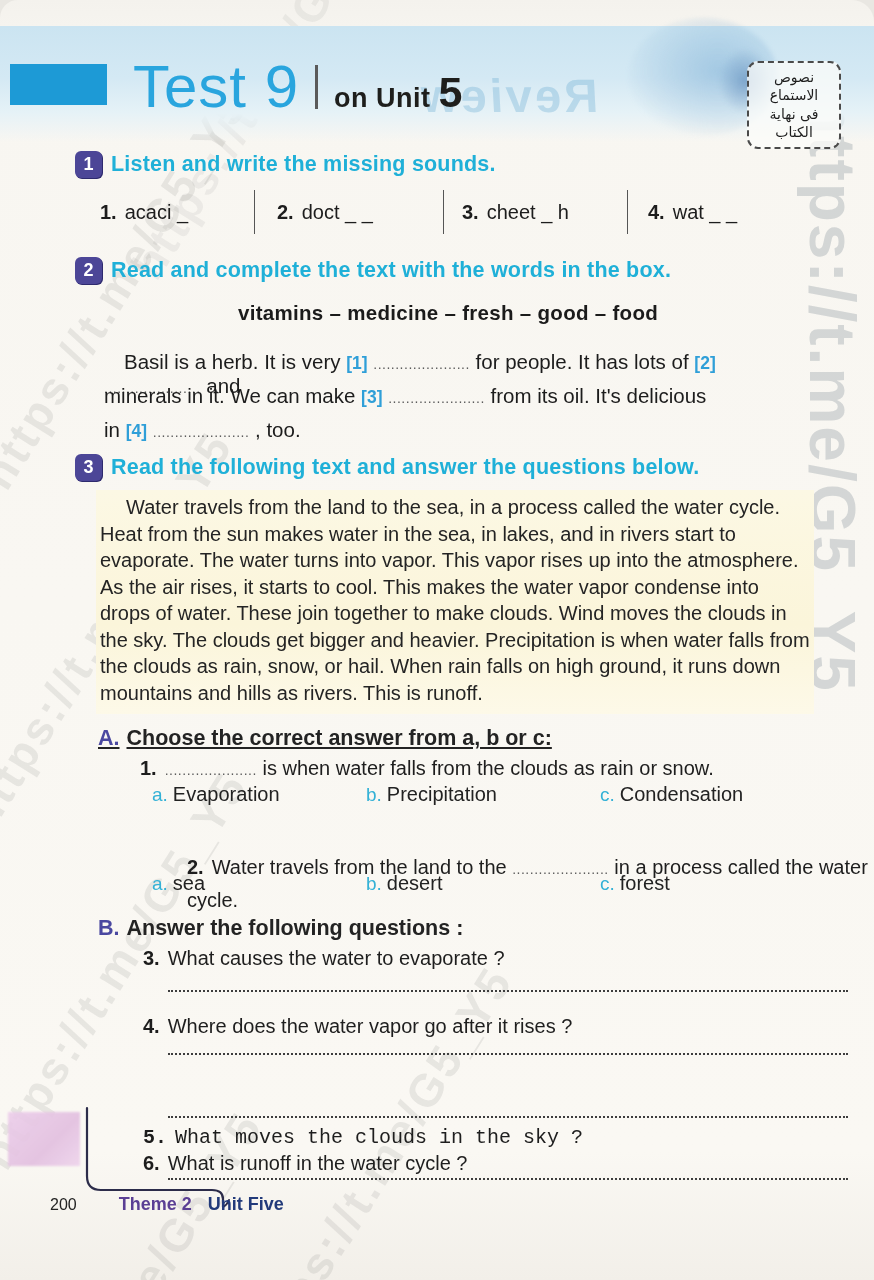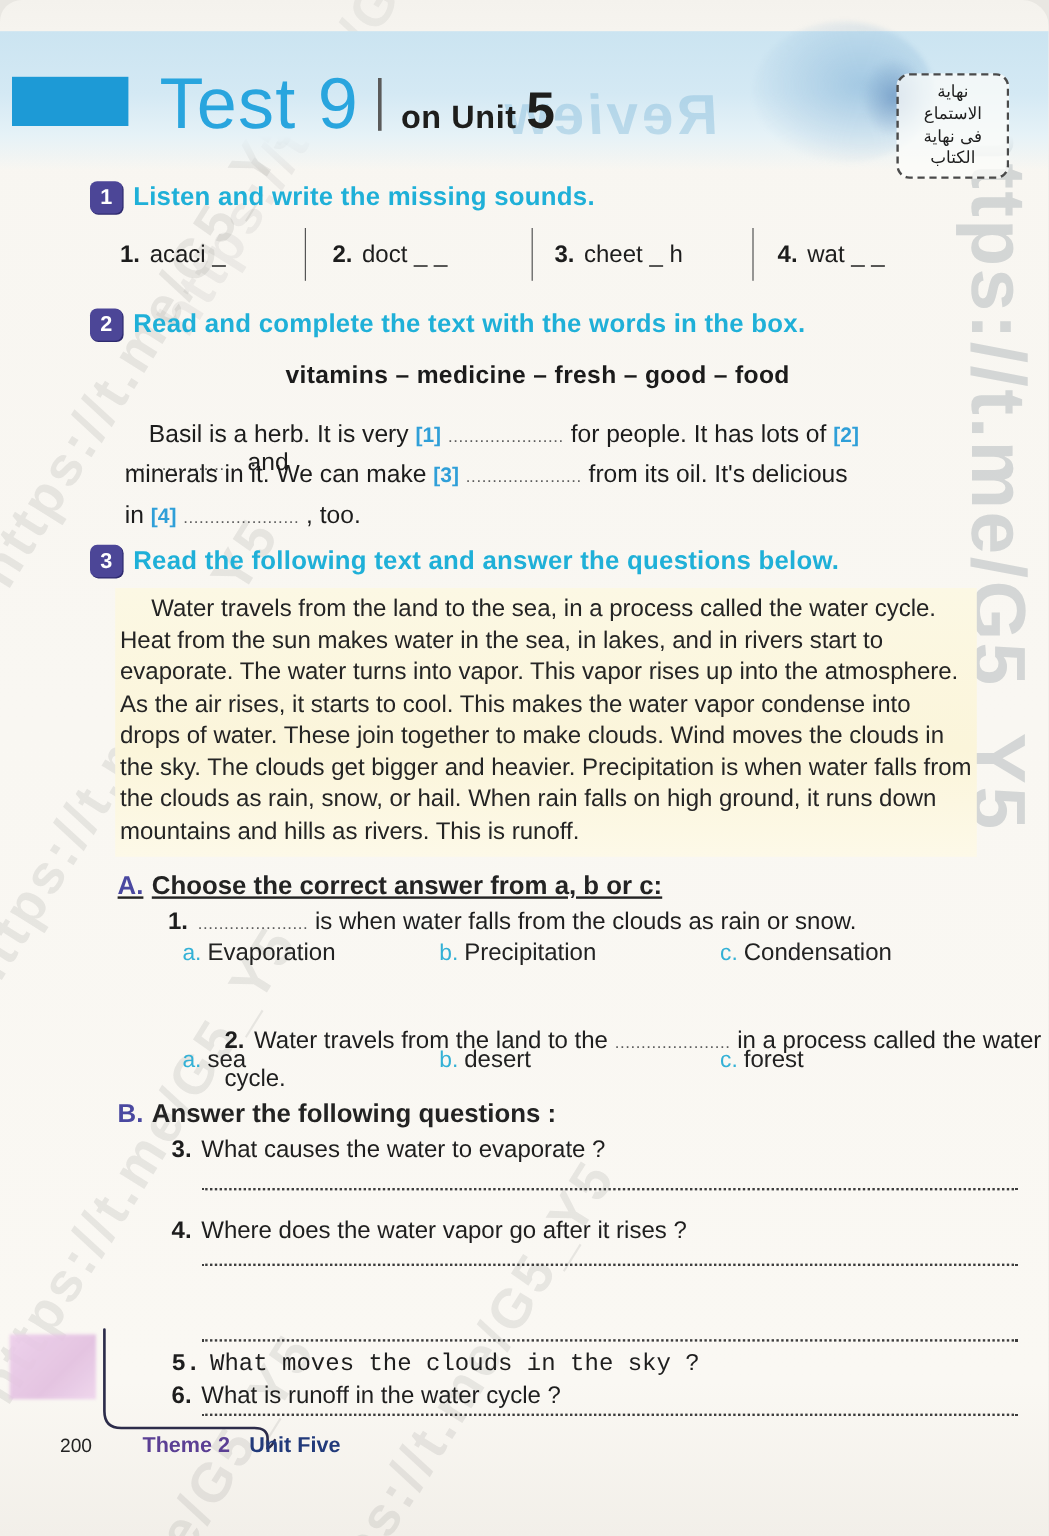--- a/index.html
+++ b/index.html
@@ -104,21 +104,21 @@
   <div class="blob1"></div>
   <div class="blob2"></div>
   <div class="brand-rect"></div>
   <div class="title-row">
     <span class="test-title">Test 9</span>
     <span class="title-divider"></span>
     <span class="on-unit">on Unit</span>
     <span class="unit-num">5</span>
   </div>
   <div class="arabic-box">
-    <div>نهاية</div>
+    <div>نصوص</div>
     <div>الاستماع</div>
     <div>فى نهاية</div>
     <div>الكتاب</div>
   </div>
 
   <div class="badge" style="left:75px; top:151px;">1</div>
   <div class="instruction" style="left:111px; top:152px;">Listen and write the missing sounds.</div>
   <div class="ex1-row">
     <div class="ex1-cell ex1-c1">
       <span class="qnum">1.</span>

